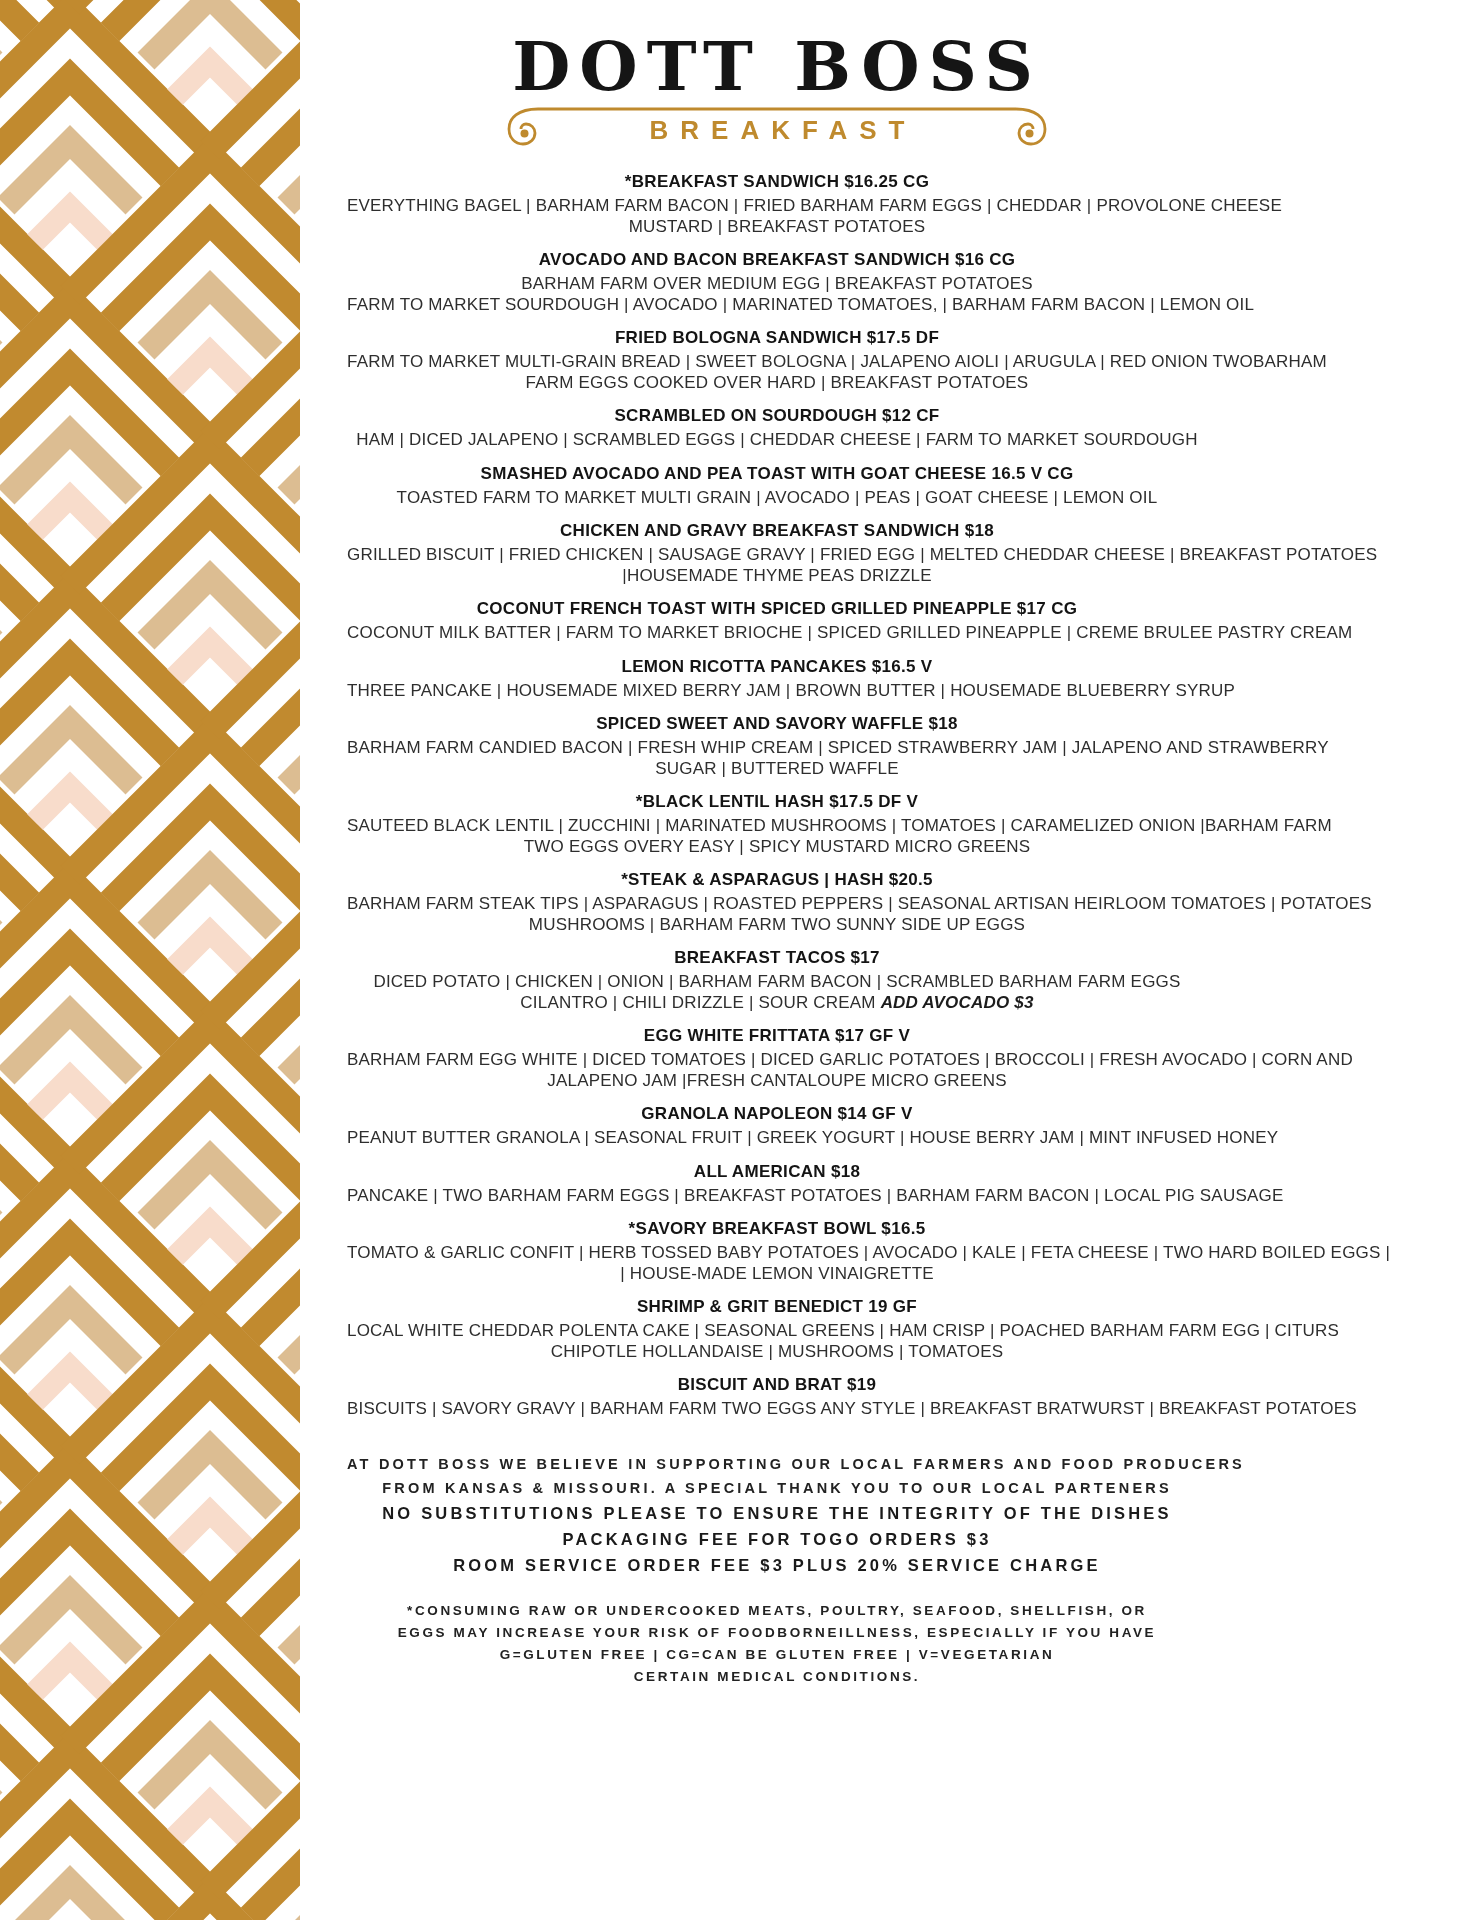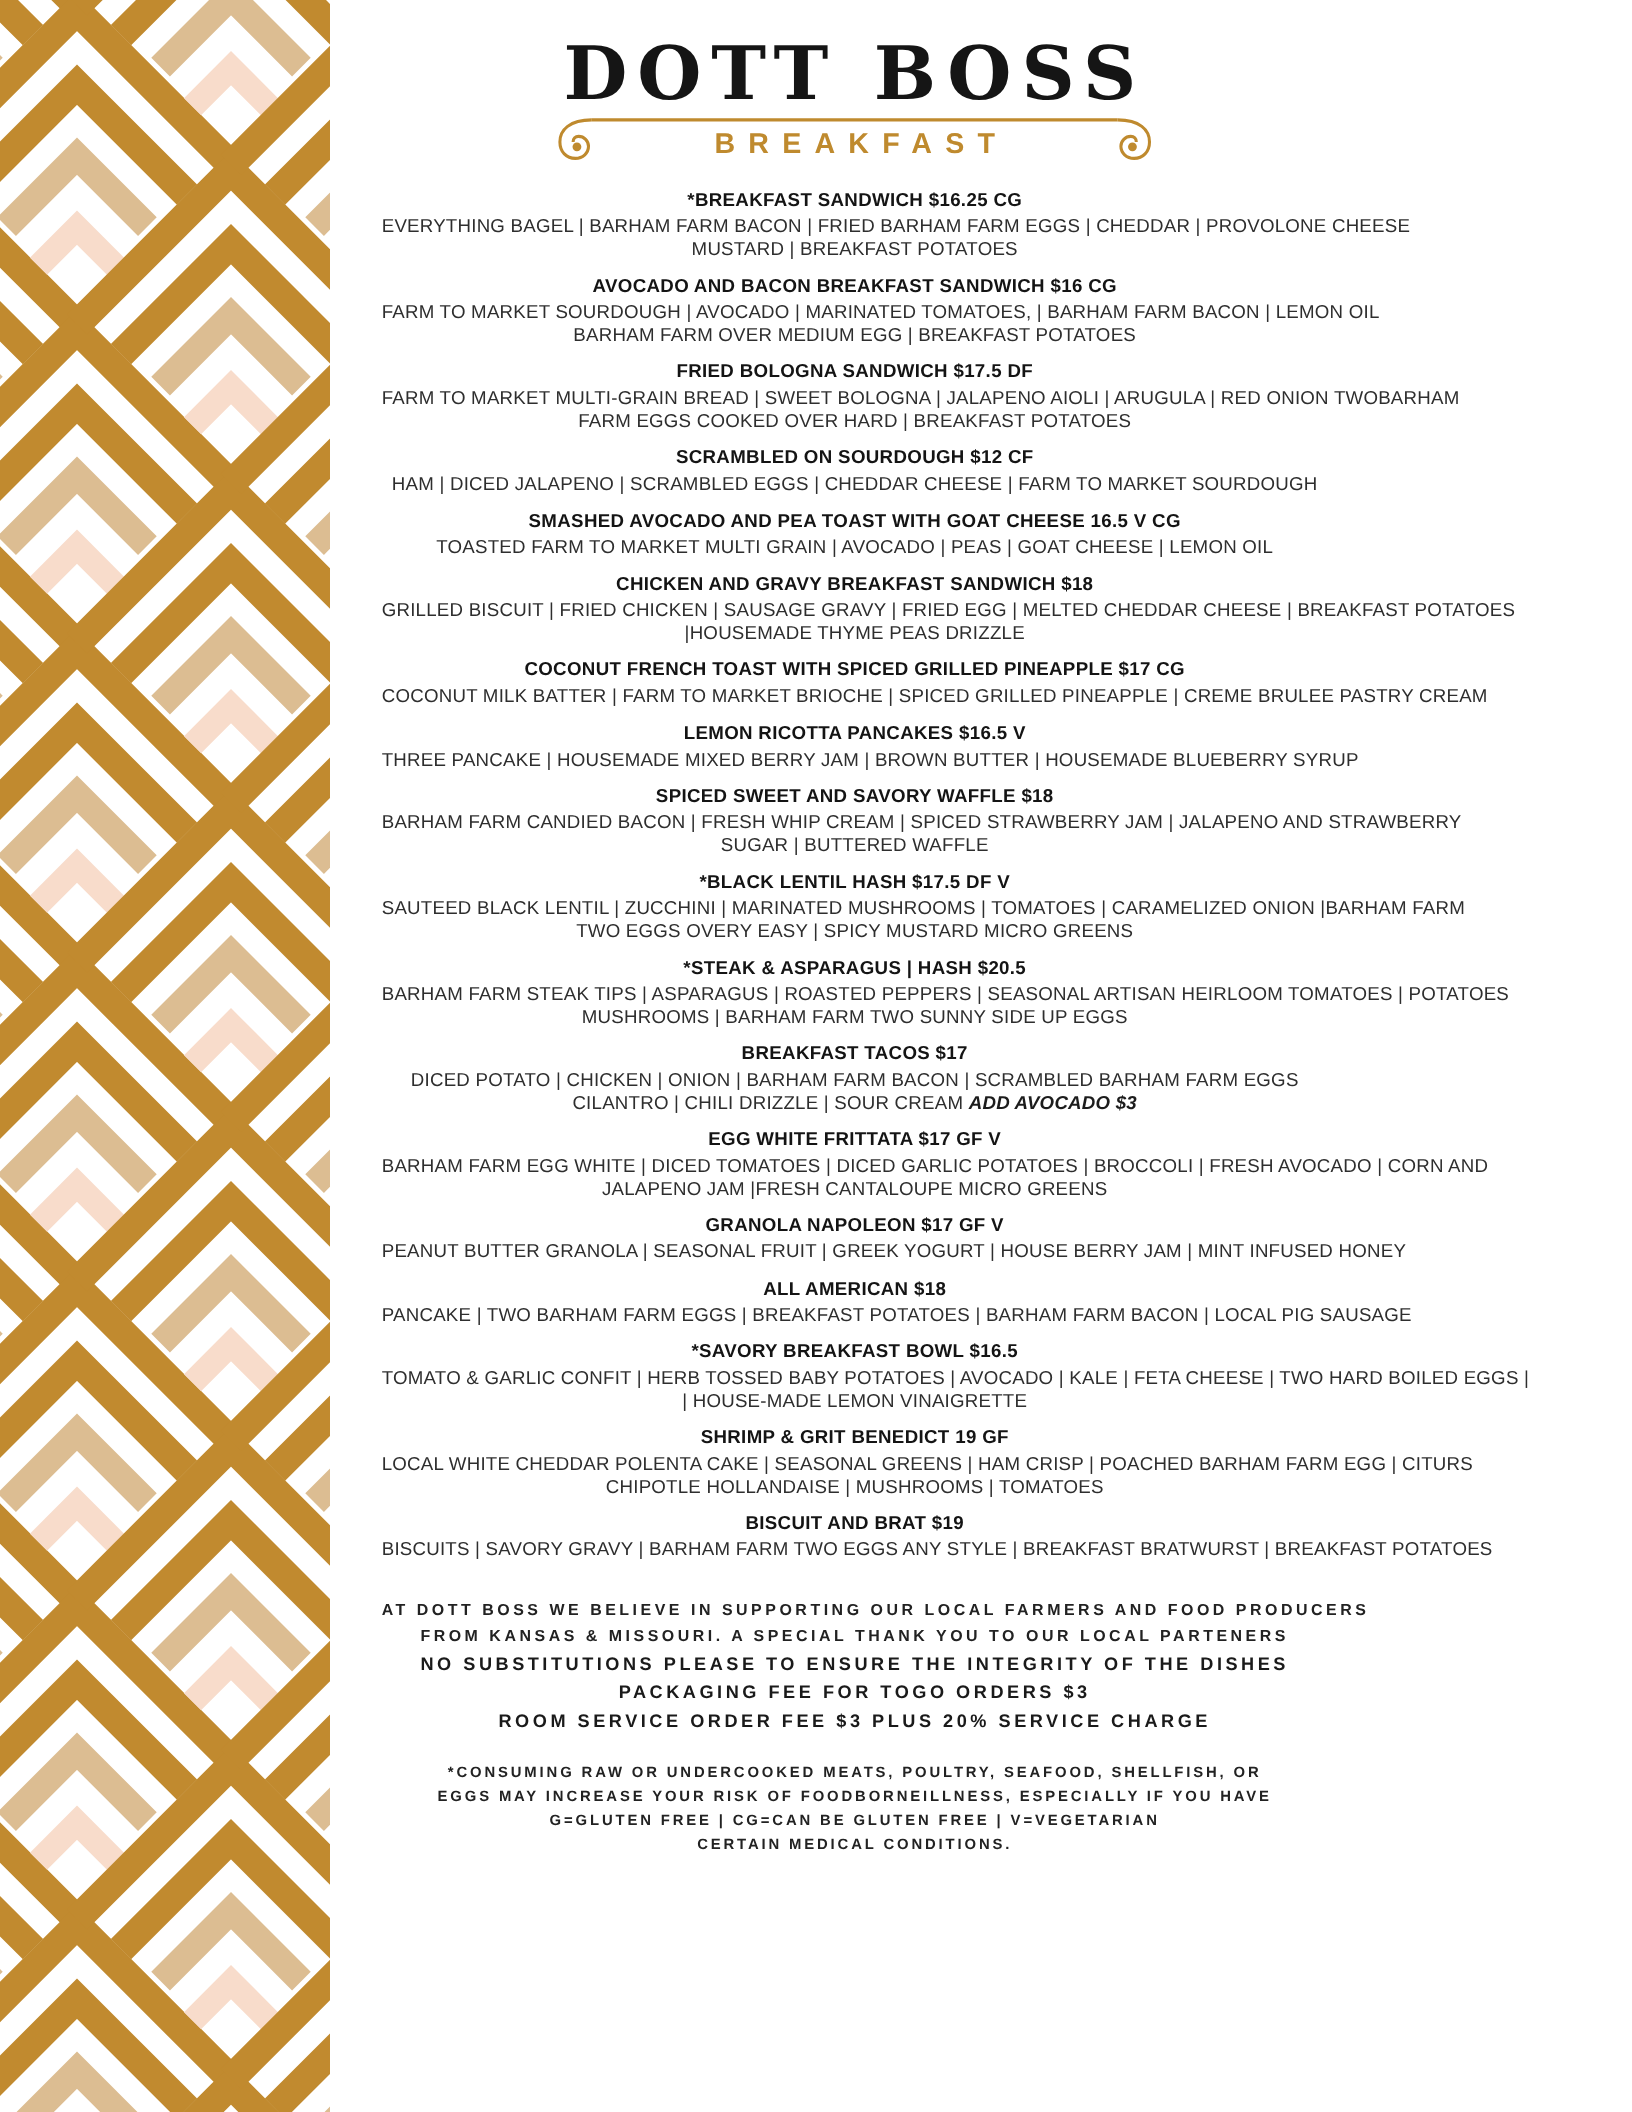--- a/index.html
+++ b/index.html
@@ -104,22 +104,22 @@
   </div>
 
   <div class="menu">
       <div class="menu-item">
         <div class="item-title">*BREAKFAST SANDWICH $16.25 CG</div>
         <div class="item-line"><span>EVERYTHING BAGEL | BARHAM FARM BACON | FRIED BARHAM FARM EGGS | CHEDDAR | PROVOLONE CHEESE</span></div>
         <div class="item-line"><span>MUSTARD | BREAKFAST POTATOES</span></div>
       </div>
       <div class="menu-item">
         <div class="item-title">AVOCADO AND BACON BREAKFAST SANDWICH $16 CG</div>
+        <div class="item-line"><span>BARHAM FARM OVER MEDIUM EGG | BREAKFAST POTATOES</span></div>
         <div class="item-line"><span>FARM TO MARKET SOURDOUGH | AVOCADO | MARINATED TOMATOES, | BARHAM FARM BACON | LEMON OIL</span></div>
-        <div class="item-line"><span>BARHAM FARM OVER MEDIUM EGG | BREAKFAST POTATOES</span></div>
       </div>
       <div class="menu-item">
         <div class="item-title">FRIED BOLOGNA SANDWICH $17.5 DF</div>
         <div class="item-line"><span>FARM TO MARKET MULTI-GRAIN BREAD | SWEET BOLOGNA | JALAPENO AIOLI | ARUGULA | RED ONION TWOBARHAM</span></div>
         <div class="item-line"><span>FARM  EGGS COOKED OVER HARD | BREAKFAST POTATOES</span></div>
       </div>
       <div class="menu-item">
         <div class="item-title">SCRAMBLED ON SOURDOUGH $12 CF</div>
         <div class="item-line"><span>HAM | DICED JALAPENO | SCRAMBLED EGGS | CHEDDAR CHEESE | FARM TO MARKET SOURDOUGH</span></div>
       </div>
@@ -159,21 +159,21 @@
         <div class="item-title">BREAKFAST TACOS $17</div>
         <div class="item-line"><span>DICED POTATO | CHICKEN | ONION | BARHAM FARM BACON | SCRAMBLED BARHAM FARM EGGS</span></div>
         <div class="item-line"><span>CILANTRO | CHILI DRIZZLE | SOUR CREAM</span> <span class="item-note">ADD AVOCADO $3</span></div>
       </div>
       <div class="menu-item">
         <div class="item-title"> EGG WHITE FRITTATA $17 GF V</div>
         <div class="item-line"><span>BARHAM FARM EGG WHITE | DICED TOMATOES | DICED GARLIC POTATOES | BROCCOLI | FRESH AVOCADO | CORN AND</span></div>
         <div class="item-line"><span>JALAPENO JAM |FRESH CANTALOUPE MICRO GREENS</span></div>
       </div>
       <div class="menu-item">
-        <div class="item-title">GRANOLA NAPOLEON $17 GF V</div>
+        <div class="item-title">GRANOLA NAPOLEON $14 GF V</div>
         <div class="item-line"><span>PEANUT BUTTER GRANOLA | SEASONAL FRUIT | GREEK YOGURT | HOUSE BERRY JAM | MINT INFUSED HONEY</span></div>
       </div>
       <div class="menu-item">
         <div class="item-title">ALL AMERICAN $18</div>
         <div class="item-line"><span>PANCAKE | TWO BARHAM FARM EGGS | BREAKFAST POTATOES | BARHAM FARM BACON | LOCAL PIG SAUSAGE</span></div>
       </div>
       <div class="menu-item">
         <div class="item-title">*SAVORY BREAKFAST BOWL $16.5</div>
         <div class="item-line"><span>TOMATO &amp; GARLIC CONFIT | HERB TOSSED BABY POTATOES | AVOCADO | KALE | FETA CHEESE | TWO HARD BOILED EGGS |</span></div>
         <div class="item-line"><span>| HOUSE-MADE LEMON VINAIGRETTE</span></div>

